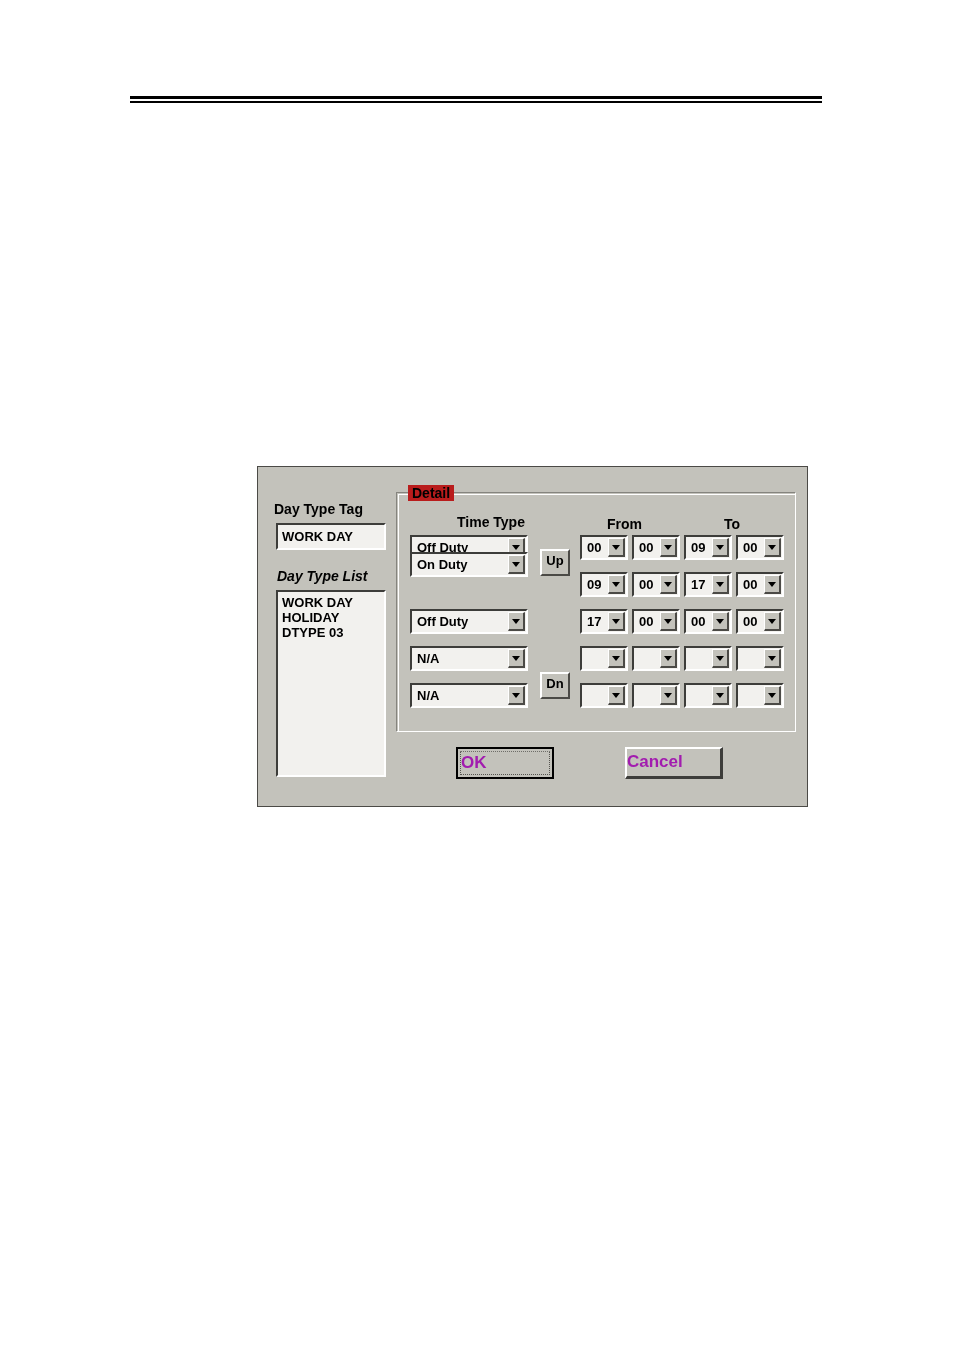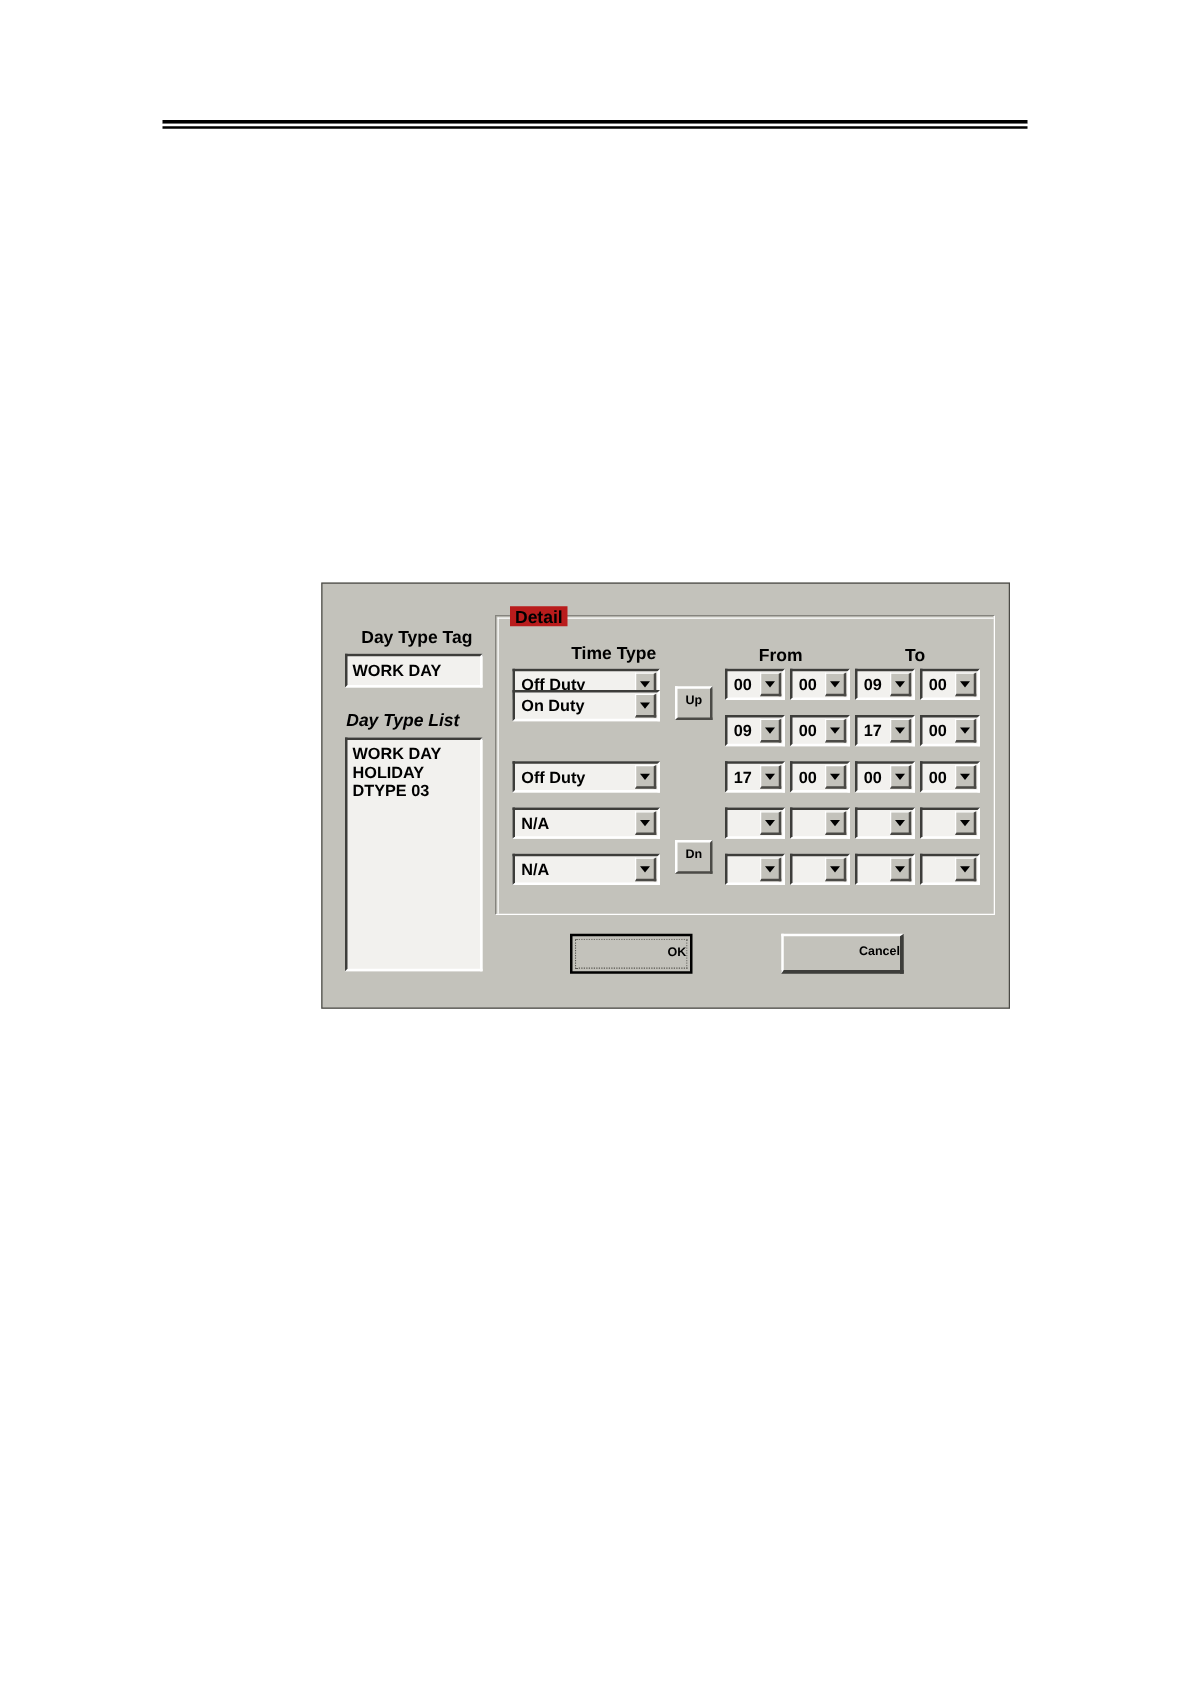--- a/index.html
+++ b/index.html
@@ -63,21 +63,21 @@
     background: #f2f1ee;
     border-top: 2px solid #3d3d3a;
     border-left: 2px solid #3d3d3a;
     border-right: 2px solid #ffffff;
     border-bottom: 2px solid #ffffff;
     box-sizing: border-box;
   }
 
   .tag-label {
     position: absolute;
-    left: 289px;
+    left: 274px;
     top: 501px;
   }
   .tag-field {
     position: absolute;
     left: 276px;
     top: 523px;
     width: 110px;
     height: 27px;
   }
   .tag-field .val {
@@ -198,37 +198,37 @@
   
   .btn3d {
     position: absolute;
     background: #c3c2bb;
     border-top: 2px solid #ffffff;
     border-left: 2px solid #ffffff;
     border-right: 2px solid #4b4a46;
     border-bottom: 2px solid #4b4a46;
     box-sizing: border-box;
     text-align: center;
-    font-size: 10px;
+    font-size: 13px;
     font-weight: bold;
     color: #000;
     line-height: 20px;
   }
   .btn-up { left: 540px; top: 549px; width: 30px; height: 27px; }
   .btn-dn { left: 540px; top: 672px; width: 30px; height: 27px; }
 
   
   .btn-bottom {
     position: absolute;
     background: #c3c2bb;
     box-sizing: border-box;
-    text-align: right;
-    font-size: 10px;
-    font-weight: bold;
-    color: #000000;
+    text-align: left;
+    font-size: 17px;
+    font-weight: bold;
+    color: #a21caf;
   }
   .btn-ok {
     left: 456px;
     top: 747px;
     width: 98px;
     height: 32px;
     border: 2px solid #000000;
     padding: 2px;
   }
   .btn-ok .inner {

